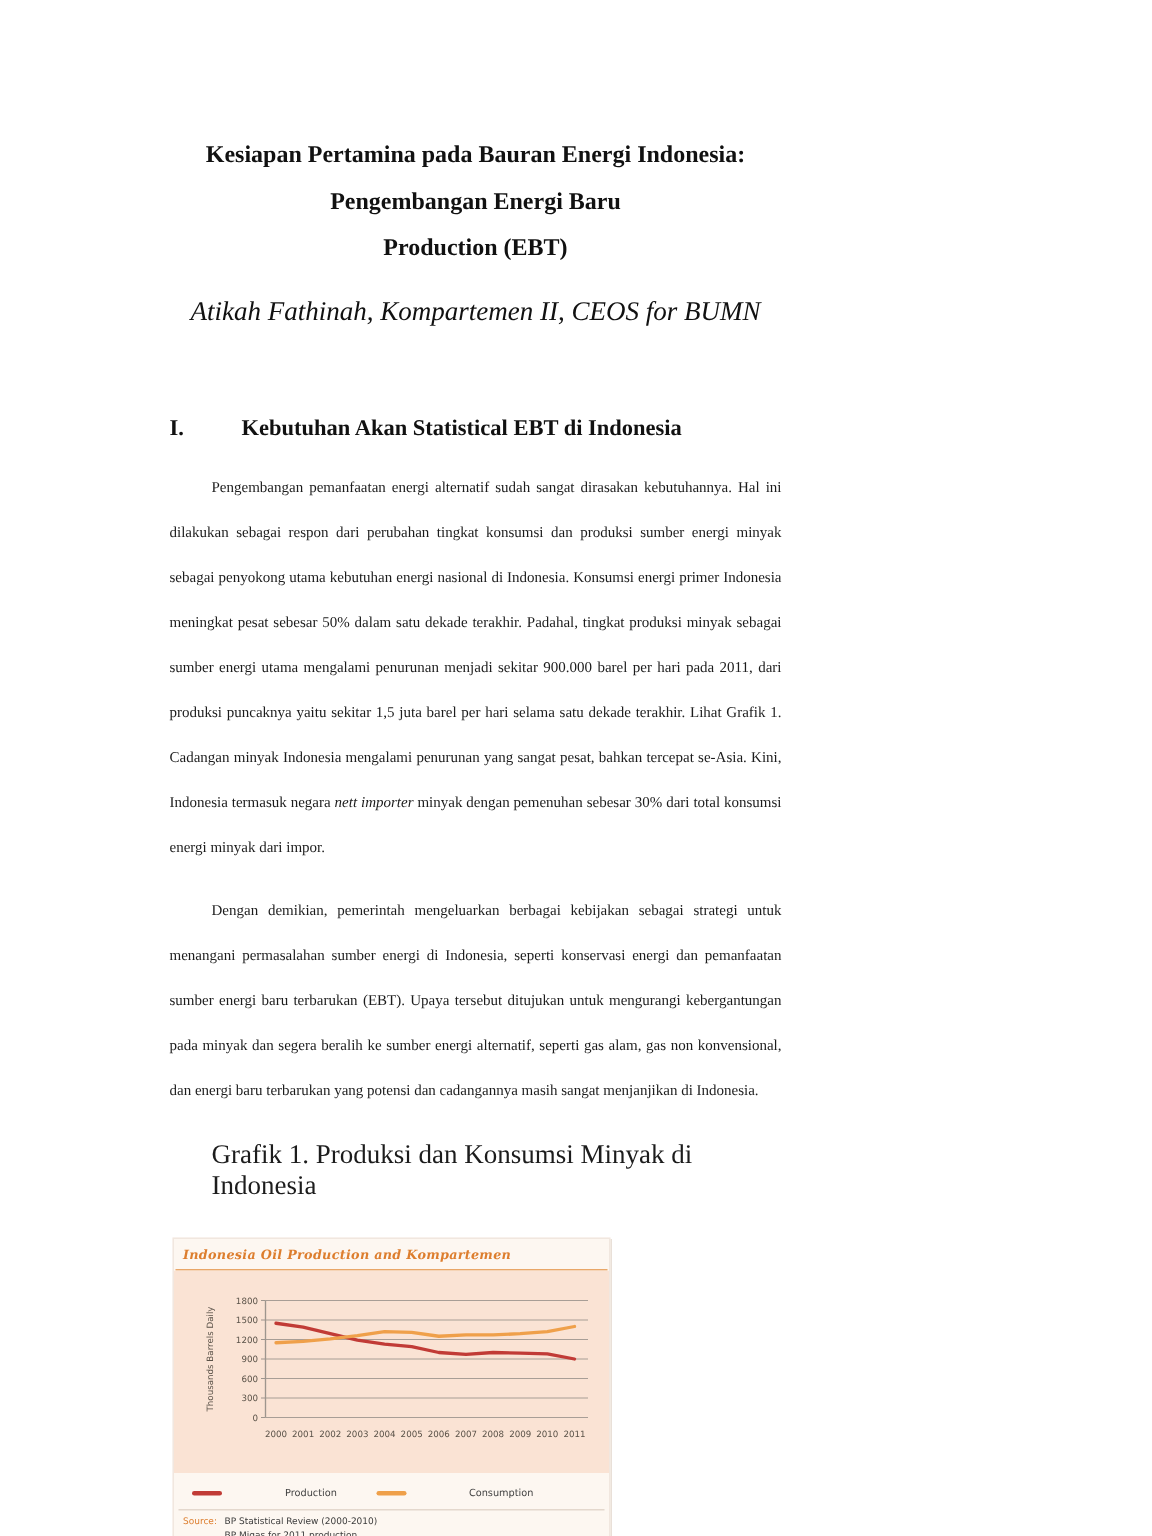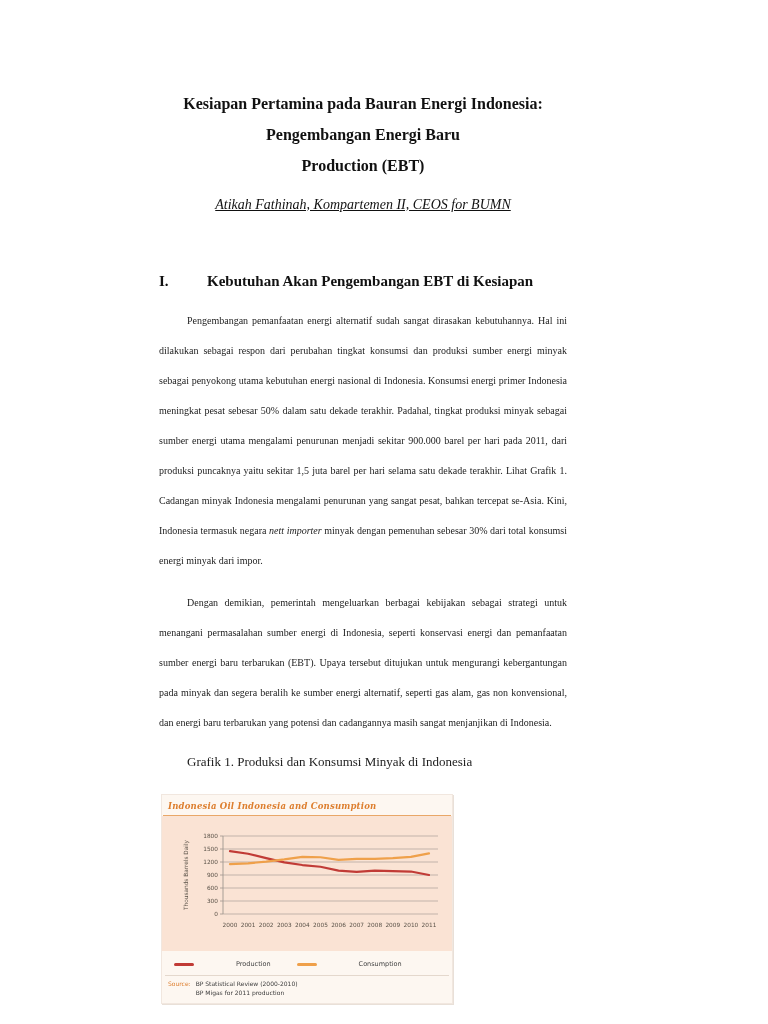--- a/index.html
+++ b/index.html
@@ -1,28 +1,28 @@
 <!DOCTYPE html>
 <html><head>
 <meta charset="utf-8">
 <style>
   html,body{margin:0;padding:0;background:#ffffff;}
   body{width:768px;height:1024px;overflow:hidden;font-family:"Liberation Serif",serif;color:#1c1c1c;}
-  .page{width:636px;height:1024px;box-sizing:border-box;padding:88px 115px 0 113px;background:#fff;margin-left:46px;}
+  .page{width:636px;height:1024px;box-sizing:border-box;padding:88px 115px 0 113px;background:#fff;}
 
   .doc-title{text-align:center;font-weight:bold;font-size:16px;line-height:31px;color:#111;}
-  .author{margin-top:16px;text-align:center;font-style:italic;font-size:14px;color:#111;text-decoration:underline;}
+  .author{margin-top:16px;text-align:center;font-style:italic;font-size:18px;color:#111;}
 
   .section-heading{margin-top:60px;display:flex;font-weight:bold;font-size:15px;color:#111;}
   .section-number{width:48px;flex:0 0 48px;}
 
   .para{margin-top:16px;font-size:10px;line-height:30px;text-align:justify;text-indent:28px;color:#1c1c1c;}
   .para + .para{margin-top:12px;font-family:Liberation Serif, serif;}
 
-  .fig-caption{margin-top:16px;font-size:13px;padding-left:28px;color:#1c1c1c;}
+  .fig-caption{margin-top:16px;font-size:18px;padding-left:28px;color:#1c1c1c;}
 
   
   .figure{margin-top:24px;margin-left:2px;width:292px;background:#fdf7f1;border:1px solid #f1e7df;box-shadow:1px 1px 0 #e9e0d8;box-sizing:border-box;}
   .fig-title{padding:6px 6px 4px 6px;font-family:"DejaVu Serif",serif;font-style:italic;font-weight:bold;font-size:8.5px;color:#dd7e2e;letter-spacing:.2px;}
   .fig-rule{border-top:1px solid #e9a768;margin:0 1px;}
   .chart-svg{display:block;}
   .legend{display:flex;align-items:center;gap:26px;padding:9px 0 3px 12px;}
   .legend-item{display:flex;align-items:center;gap:5px;}
   .swatch{display:inline-block;width:20px;height:3px;border-radius:2px;}
   .legend-label{font-family:"DejaVu Sans",sans-serif;font-size:6.5px;color:#444;padding-left:37px;}
@@ -38,30 +38,30 @@
 
   <div class="doc-title">
     <div>Kesiapan Pertamina pada Bauran Energi Indonesia: Pengembangan Energi Baru</div>
     <div>Production (EBT)</div>
   </div>
 
   <div class="author">Atikah Fathinah, Kompartemen II, CEOS for BUMN</div>
 
   <div class="section-heading">
     <span class="section-number">I.</span>
-    <span>Kebutuhan Akan Pengembangan EBT di Kesiapan</span>
+    <span>Kebutuhan Akan Statistical EBT di Indonesia</span>
   </div>
 
   <p class="para"><span>Pengembangan pemanfaatan energi alternatif sudah sangat dirasakan kebutuhannya. Hal ini dilakukan sebagai respon dari perubahan tingkat konsumsi dan produksi sumber energi minyak sebagai penyokong utama kebutuhan energi nasional di Indonesia. Konsumsi energi primer Indonesia meningkat pesat sebesar 50% dalam satu dekade terakhir. Padahal, tingkat produksi minyak sebagai sumber energi utama mengalami penurunan menjadi sekitar 900.000 barel per hari pada 2011, dari produksi puncaknya yaitu sekitar 1,5 juta barel per hari selama satu dekade terakhir. Lihat Grafik 1. Cadangan minyak Indonesia mengalami penurunan yang sangat pesat, bahkan tercepat se-Asia. Kini, Indonesia termasuk negara </span><span style="font-style: italic;">nett importer</span><span> minyak dengan pemenuhan sebesar 30% dari total konsumsi energi minyak dari impor.</span></p>
   <p class="para"><span>Dengan demikian, pemerintah mengeluarkan berbagai kebijakan sebagai strategi untuk menangani permasalahan sumber energi di Indonesia, seperti konservasi energi dan pemanfaatan sumber energi baru terbarukan (EBT). Upaya tersebut ditujukan untuk mengurangi kebergantungan pada minyak dan segera beralih ke sumber energi alternatif, seperti gas alam, gas non konvensional, dan energi baru terbarukan yang potensi dan cadangannya masih sangat menjanjikan di Indonesia.</span></p>
 
   <div class="fig-caption">Grafik 1. Produksi dan Konsumsi Minyak di Indonesia</div>
 
   <div class="figure">
-    <div class="fig-title">Indonesia Oil Indonesia and Consumption</div>
+    <div class="fig-title">Indonesia Oil Production and Kompartemen</div>
     <div class="fig-rule"></div>
     <svg id="chart-svg" class="chart-svg" width="290" height="135" viewBox="0 0 290 135">
         <rect x="0" y="0" width="290" height="135" fill="#fae3d4"></rect>
         <line x1="61" x2="276" y1="98" y2="98" stroke="#9e968e" stroke-width="0.6"></line>
         <line x1="58" x2="61" y1="98" y2="98" stroke="#9e968e" stroke-width="0.8"></line>
         <text x="56" y="100" text-anchor="end" font-size="5.8" font-family="DejaVu Sans, sans-serif" fill="#5a5248">0</text>
         <line x1="61" x2="276" y1="85" y2="85" stroke="#9e968e" stroke-width="0.6"></line>
         <line x1="58" x2="61" y1="85" y2="85" stroke="#9e968e" stroke-width="0.8"></line>
         <text x="56" y="87" text-anchor="end" font-size="5.8" font-family="DejaVu Sans, sans-serif" fill="#5a5248">300</text>
         <line x1="61" x2="276" y1="72" y2="72" stroke="#9e968e" stroke-width="0.6"></line>

